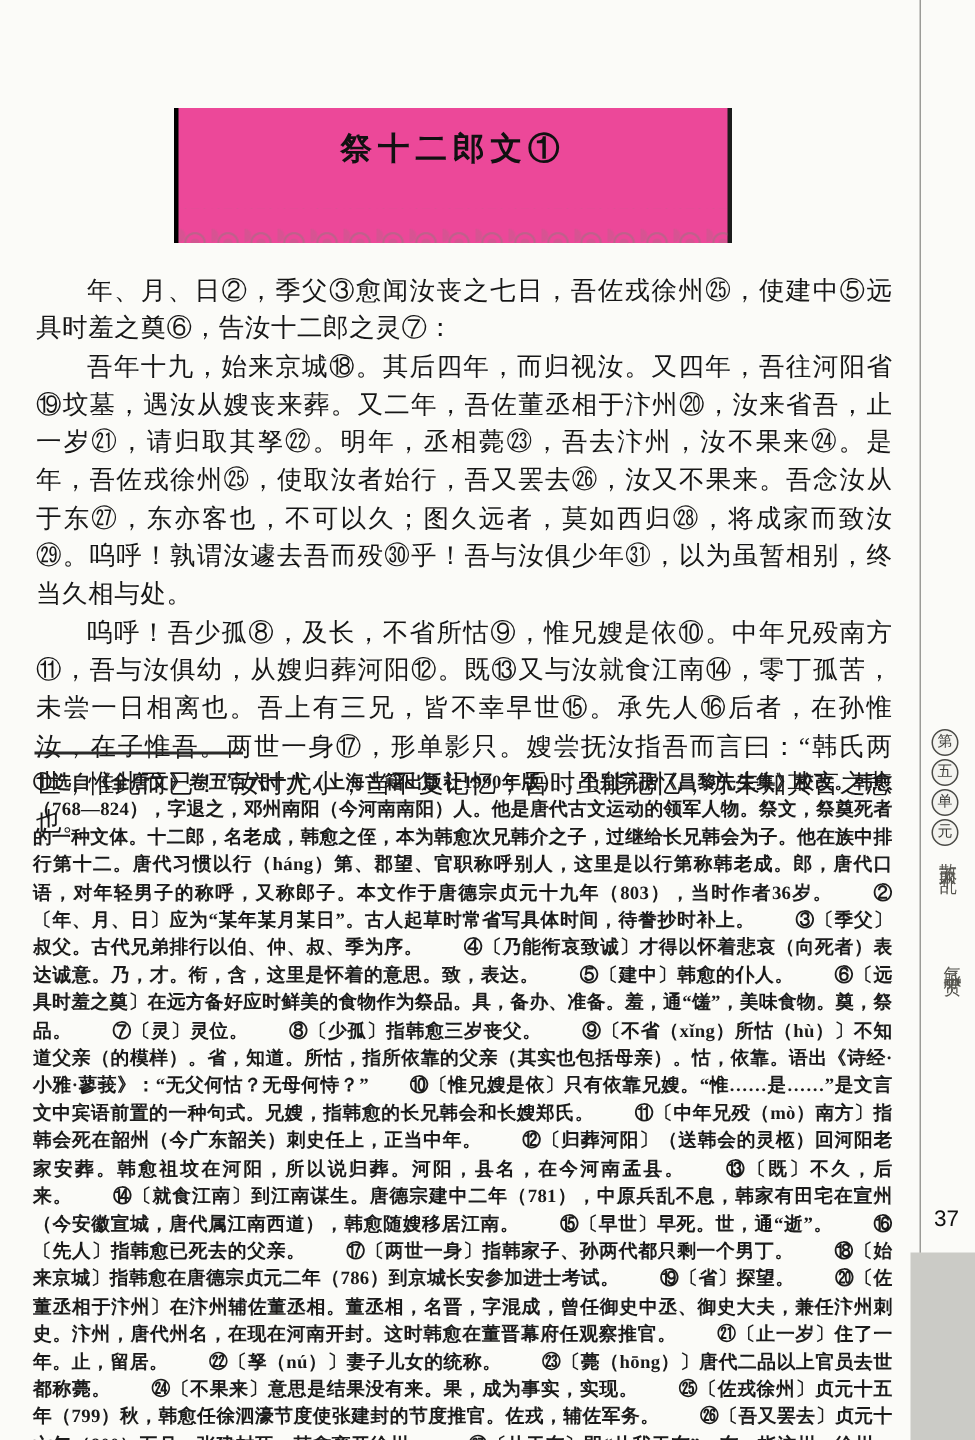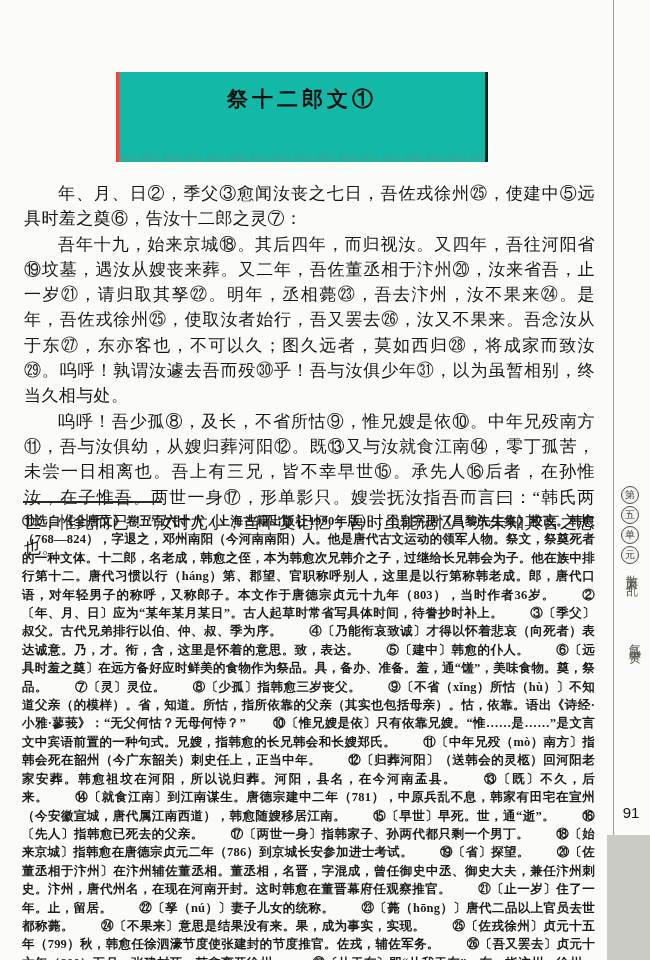--- a/index.html
+++ b/index.html
@@ -7,22 +7,22 @@
     width:650px;height:960px;
     font-family:"Liberation Serif","DejaVu Serif",serif;
     background:#fbfbf8;color:#161616;
     position:relative;overflow:hidden;
   }
   .page{position:absolute;inset:0;width:650px;height:960px;}
 
   
   .title-box{
     position:absolute;left:116px;top:72px;width:372px;height:90px;
-    background:#14b8a6;
-    border-left:3px solid #ef4444;border-right:3px solid #1c1c1c;
+    background:#ec4899;
+    border-left:3px solid #000000;border-right:3px solid #1c1c1c;
     box-sizing:border-box;text-align:center;
   }
   .title-box .title{
     margin-top:13px;font-size:21px;font-weight:bold;letter-spacing:4px;
     color:#111;
   }
   .title-box .author{
     margin-top:7px;font-size:14px;font-weight:bold;letter-spacing:6px;color:#222;
   }
   .title-deco{
@@ -107,17 +107,17 @@
   <div class="unit-label">
       <div class="unit-char">第</div>
       <div class="unit-char">五</div>
       <div class="unit-char">单</div>
       <div class="unit-char">元</div>
     </div>
 
   <div class="theme-text theme-1">散而不乱</div>
   <div class="theme-text theme-2">气脉中贯</div>
 
-  <div class="page-number">91</div>
+  <div class="page-number">37</div>
 
   <div class="corner-box"></div>
 
 </div>
 
 </body></html>

